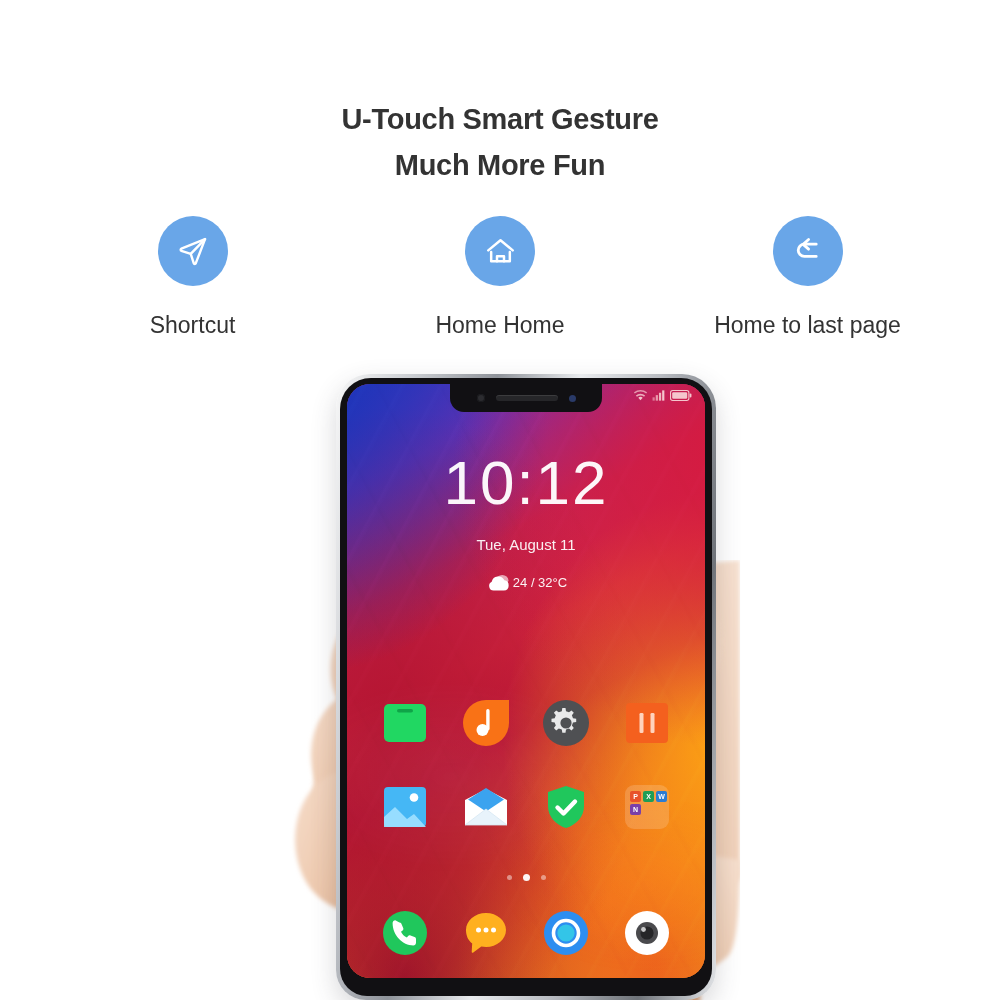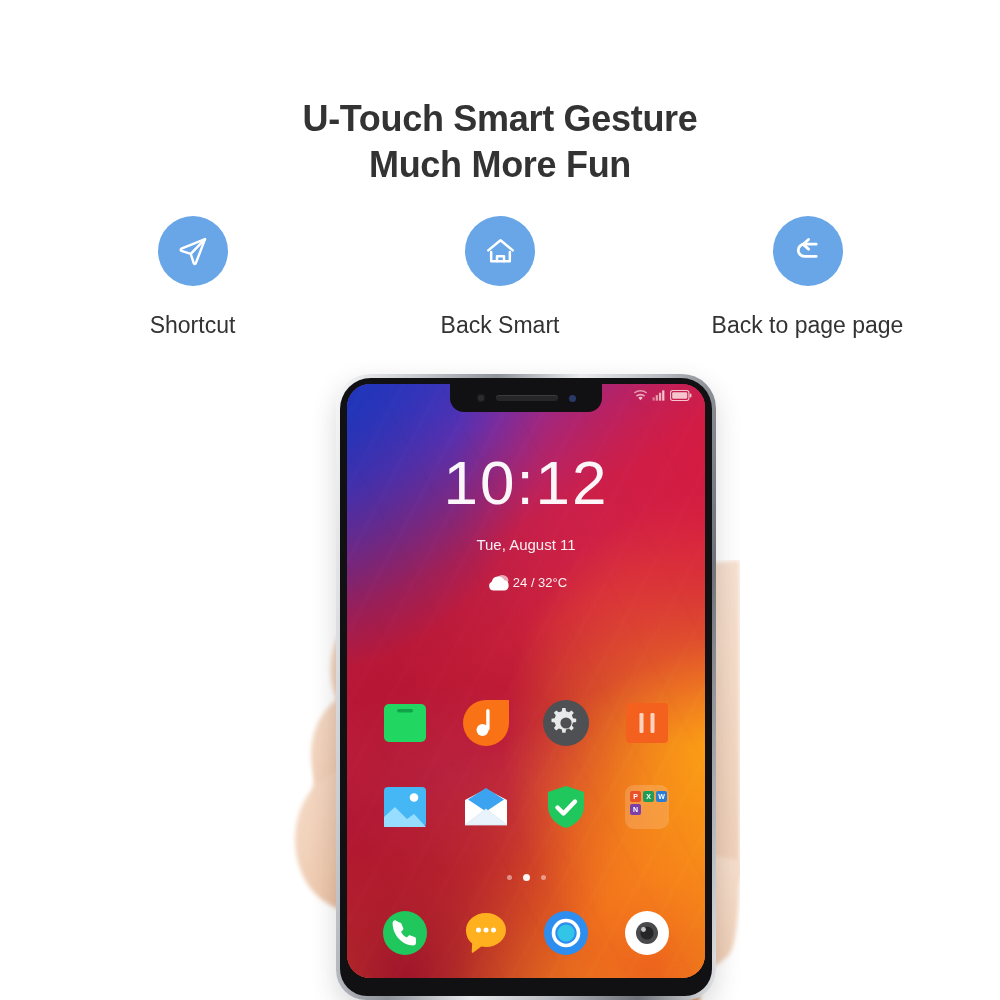--- a/index.html
+++ b/index.html
@@ -23,21 +23,21 @@
 
   
   .headline {
     position: absolute;
     top: 96px;
     left: 0;
     width: 1000px;
     text-align: center;
     color: #333333;
     font-weight: bold;
-    font-size: 36px;
+    font-size: 29px;
     line-height: 46px;
     letter-spacing: -0.3px;
   }
   .headline .l2 { display: block; text-align: center; }
 
   
   .features {
     position: absolute;
     top: 216px;
     left: 90px;
@@ -294,31 +294,31 @@
 
 
     <div class="feature">
       <div class="feature-circle">
         <svg width="35" height="35" viewBox="0 0 24 24" fill="none" stroke="#ffffff" stroke-width="1.7" stroke-linecap="round" stroke-linejoin="round">
           <path d="M3.6 11.2 12 4.3l8.4 6.9"></path>
           <path d="M5.6 12.4v6.3h12.8v-6.3"></path>
           <path d="M9.6 18.7v-3.4h4.8v3.4"></path>
         </svg>
       </div>
-      <div class="feature-label">Back Smart</div>
+      <div class="feature-label">Home Home</div>
     </div>
 
     <div class="feature">
       <div class="feature-circle">
         <svg width="34" height="34" viewBox="0 0 24 24" fill="none" stroke="#ffffff" stroke-width="2" stroke-linecap="round" stroke-linejoin="round">
           <path d="M17.8 7.2H9.4a4.3 4.3 0 0 0 0 8.6h8.4"></path>
           <path d="M12.4 3.9 8.6 7.3l3.8 3.4"></path>
         </svg>
       </div>
-      <div class="feature-label">Back to page page</div>
+      <div class="feature-label">Home to last page</div>
     </div>
 
   </div>
 
   <svg id="hand" viewBox="0 0 470 450">
     <defs>
       <linearGradient id="skin" x1="0" y1="0" x2="1" y2="0.4">
         <stop offset="0%" stop-color="#f6ddcb"></stop>
         <stop offset="45%" stop-color="#eec9ae"></stop>
         <stop offset="100%" stop-color="#dca882"></stop>

